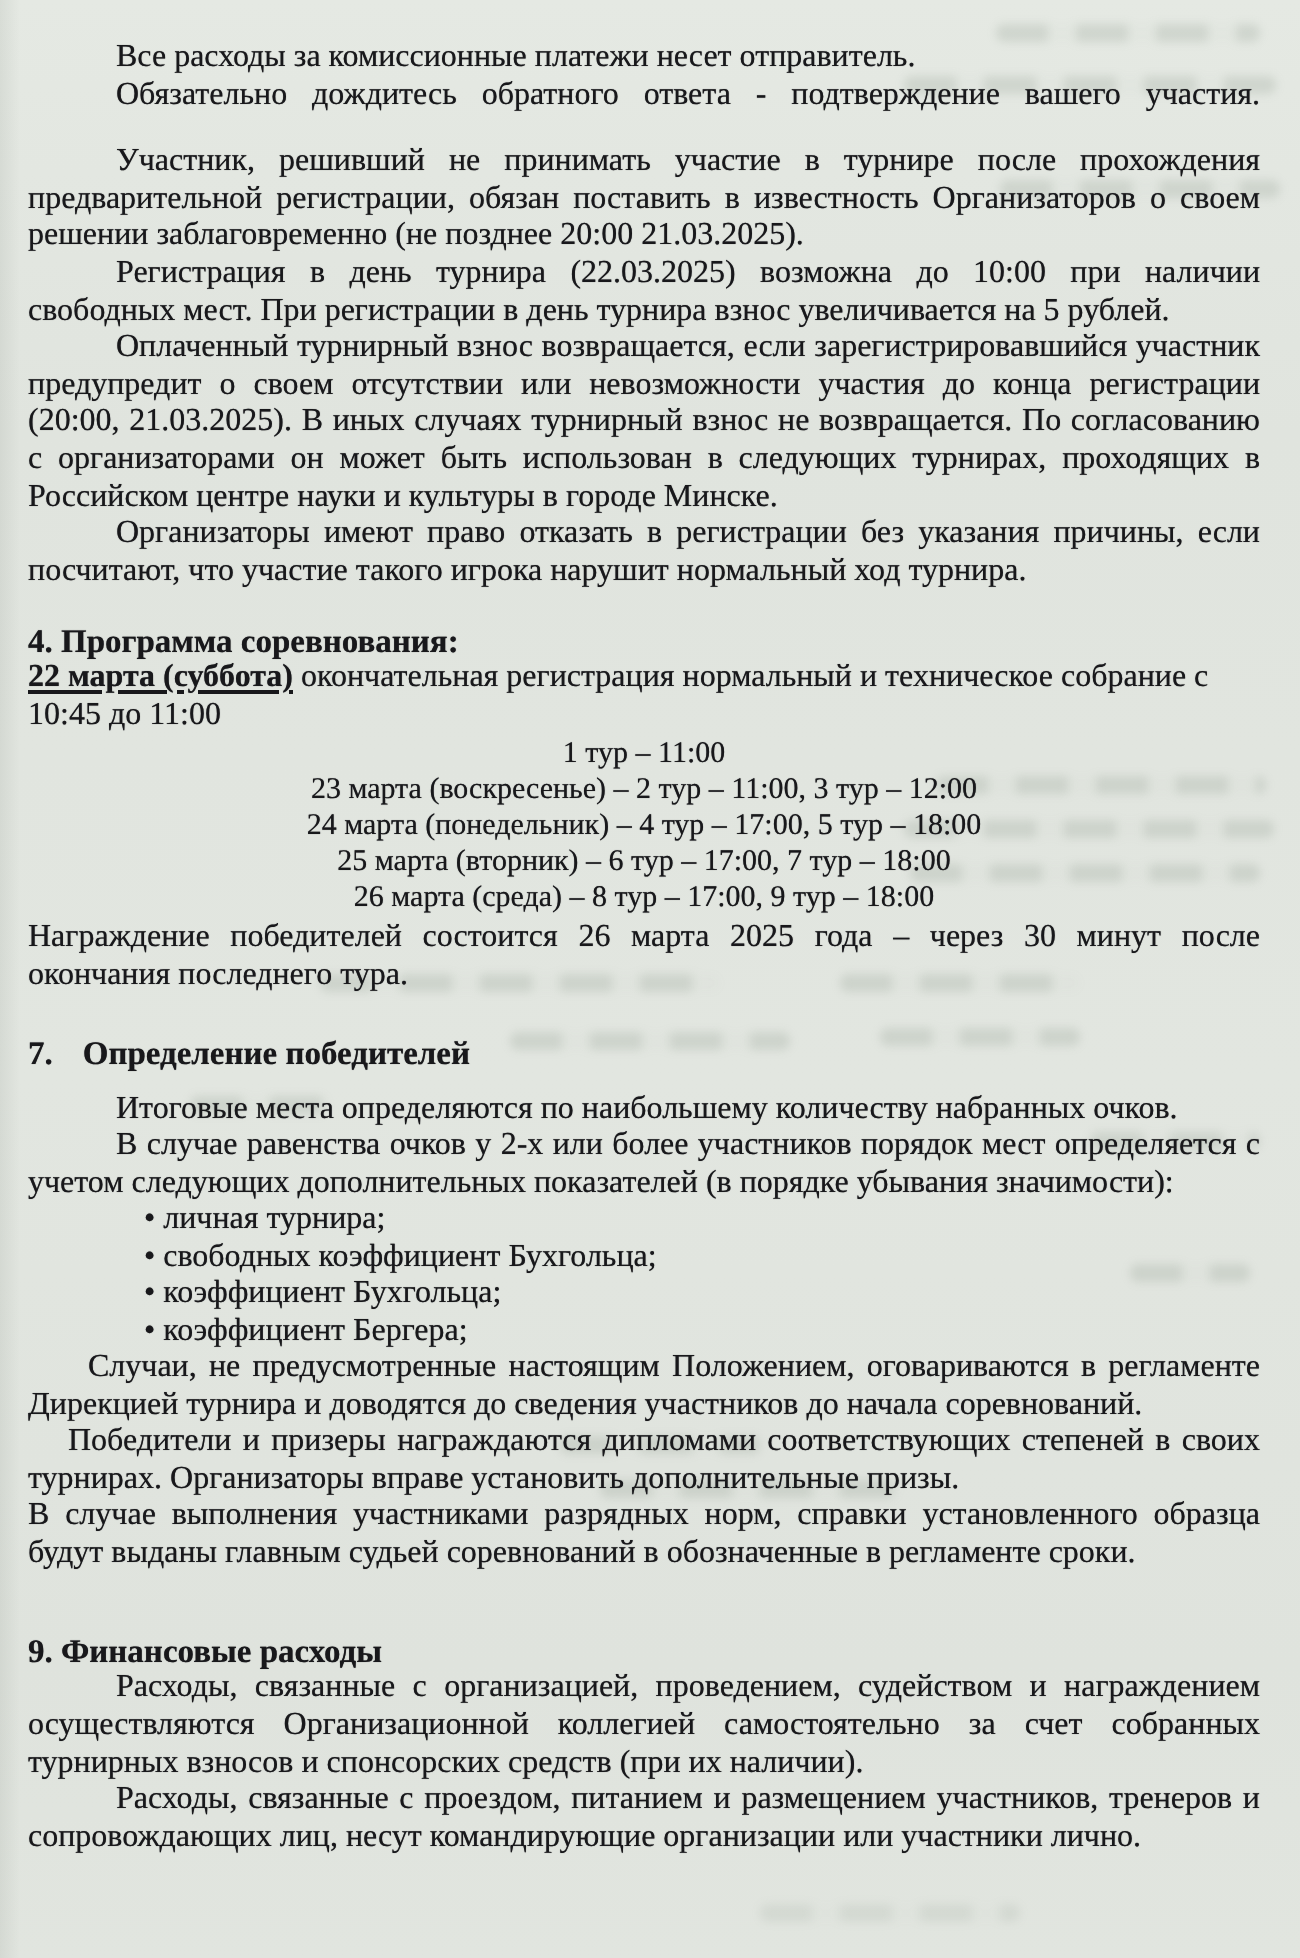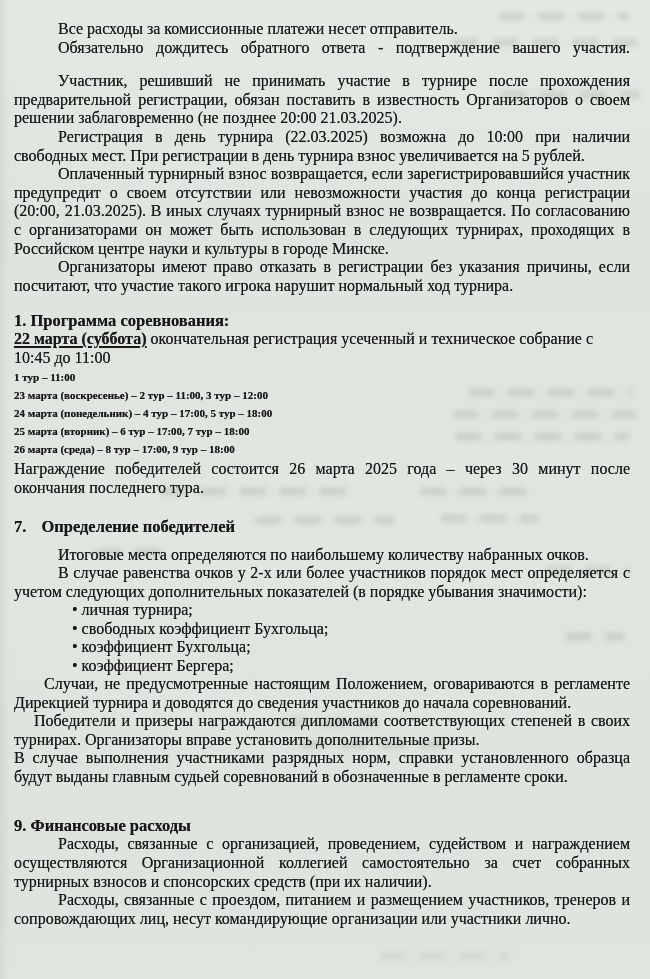--- a/index.html
+++ b/index.html
@@ -44,23 +44,23 @@
   .h-num { display: inline-block; margin-right: 15px; }
 
   .regday-lead {
     font-weight: bold;
     text-decoration: underline;
     text-decoration-thickness: 1.5px;
     text-underline-offset: 2px;
     margin-top: 24px;
   }
   .schedule-line {
-    font-weight: bold;
-    font-size: 11px;
-    text-align: left;
+    font-weight: normal;
+    font-size: 15px;
+    text-align: center;
     line-height: 18.2px;
   }
   .awards { line-height: 19px; }
 
   ul.tiebreaks {
     margin: 0; padding: 0 0 0 58px;
     list-style: none;
     text-align: left;
     line-height: 18.4px;
   }
@@ -107,22 +107,22 @@
   <div class="content">
 
     <p class="indent noj">Все расходы за комиссионные платежи несет отправитель.</p>
     <p class="indent stretch">Обязательно дождитесь обратного ответа - подтверждение вашего участия.</p>
 
     <p class="indent gap-p">Участник, решивший не принимать участие в турнире после прохождения предварительной регистрации, обязан поставить в известность Организаторов о своем решении заблаговременно (не позднее 20:00 21.03.2025).</p>
     <p class="indent">Регистрация в день турнира (22.03.2025) возможна до 10:00 при наличии свободных мест. При регистрации в день турнира взнос увеличивается на 5 рублей.</p>
     <p class="indent">Оплаченный турнирный взнос возвращается, если зарегистрировавшийся участник предупредит о своем отсутствии или невозможности участия до конца регистрации (20:00, 21.03.2025). В иных случаях турнирный взнос не возвращается. По согласованию с организаторами он может быть использован в следующих турнирах, проходящих в Российском центре науки и культуры в городе Минске.</p>
     <p class="indent">Организаторы имеют право отказать в регистрации без указания причины, если посчитают, что участие такого игрока нарушит нормальный ход турнира.</p>
 
-    <p class="h-bold h6">1. Программа соревнования:</p>
-    <p class="noj"><span class="regday-lead">22 марта (суббота)</span><span> окончательная регистрация усеченный и техническое собрание с</span><br><span>10:45 до 11:00</span></p>
+    <p class="h-bold h6">4. Программа соревнования:</p>
+    <p class="noj"><span class="regday-lead">22 марта (суббота)</span><span> окончательная регистрация нормальный и техническое собрание с</span><br><span>10:45 до 11:00</span></p>
     <p class="schedule-line">1 тур – 11:00</p>
     <p class="schedule-line">23 марта (воскресенье) – 2 тур – 11:00, 3 тур – 12:00</p>
     <p class="schedule-line">24 марта (понедельник) – 4 тур – 17:00, 5 тур – 18:00</p>
     <p class="schedule-line">25 марта (вторник) – 6 тур – 17:00, 7 тур – 18:00</p>
     <p class="schedule-line">26 марта (среда) – 8 тур – 17:00, 9 тур – 18:00</p>
     <p class="awards">Награждение победителей состоится 26 марта 2025 года – через 30 минут после окончания последнего тура.</p>
 
     <p class="h-bold h7"><span class="h-num">7.</span><span>Определение победителей</span></p>
     <p class="indent noj">Итоговые места определяются по наибольшему количеству набранных очков.</p>
     <p class="indent">В случае равенства очков у 2-х или более участников порядок мест определяется с учетом следующих дополнительных показателей (в порядке убывания значимости):</p>

